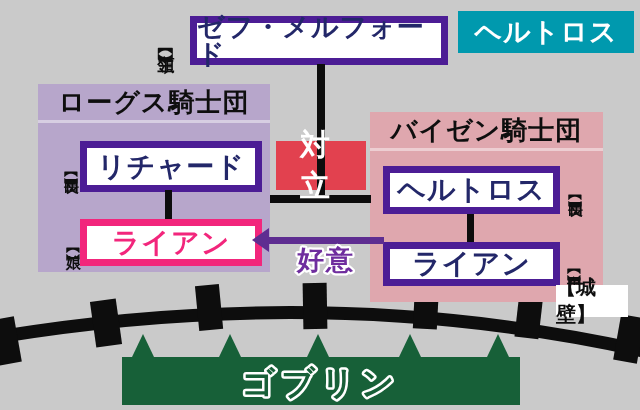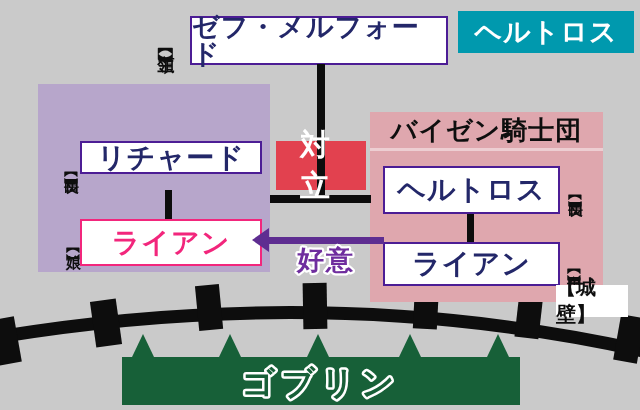--- a/index.html
+++ b/index.html
@@ -9,21 +9,21 @@
     font-family:"Liberation Serif","DejaVu Serif",serif;
     font-weight:bold;
     -webkit-font-smoothing:antialiased;
   }
   .abs{position:absolute;}
   .flexc{display:flex;align-items:center;justify-content:center;}
 
   
   .namebox{
     position:absolute; background:#fff; box-sizing:border-box;
-    border:2px solid #4c1d95; color:#232769;
+    border:7px solid #4c1d95; color:#232769;
     display:flex;align-items:center;justify-content:center;
     font-size:28px; letter-spacing:1px; line-height:1;
   }
 
   
   .vrole{
     position:absolute; writing-mode:vertical-rl; text-orientation:mixed;
     color:#0e0e0e; font-size:15px; line-height:1; letter-spacing:0px;
     display:flex; align-items:center; justify-content:center;
   }
@@ -95,22 +95,23 @@
     <rect x="-6" y="318" width="24" height="46" fill="#0d0d0d" transform="rotate(-10 6 341)"></rect>
     <rect x="93" y="300" width="26" height="46" fill="#0d0d0d" transform="rotate(-8 106 323)"></rect>
     <rect x="197" y="285" width="24" height="45" fill="#0d0d0d" transform="rotate(-5.5 209 307)"></rect>
     <rect x="303" y="283" width="24" height="46" fill="#0d0d0d" transform="rotate(-1 315 306)"></rect>
     <rect x="414" y="283" width="24" height="46" fill="#0d0d0d" transform="rotate(3 426 306)"></rect>
     <rect x="517" y="293" width="24" height="45" fill="#0d0d0d" transform="rotate(6.5 529 315)"></rect>
     <rect x="617" y="316" width="24" height="46" fill="#0d0d0d" transform="rotate(10 629 339)"></rect>
   </svg>
 
   <div id="left-panel" class="panel">
+    <div class="panel-header">ローグス騎士団</div>
     <div class="vrole" style="left:22px;top:50px;width:22px;height:66px;">【団長】</div>
-    <div class="namebox" style="left:42px;top:57px;width:182px;height:33px;">リチャード</div>
+    <div class="namebox" style="left:42px;top:57px;width:182px;height:51px;">リチャード</div>
     <div class="connector" style="left:127px;top:106px;width:7px;height:31px;"></div>
     <div class="vrole" style="left:24px;top:135px;width:22px;height:47px;">【娘】</div>
     <div class="namebox" style="left:42px;top:135px;width:182px;height:47px;border-color:#f2267c;color:#f2267c;">ライアン</div>
   </div>
 
   <div id="right-panel" class="panel">
     <div class="panel-header">バイゼン騎士団</div>
     <div class="namebox" style="left:13px;top:54px;width:177px;height:48px;">ヘルトロス</div>
     <div class="vrole" style="left:194px;top:43px;width:22px;height:69px;">【団長】</div>
     <div class="connector" style="left:97px;top:102px;width:7px;height:30px;"></div>

